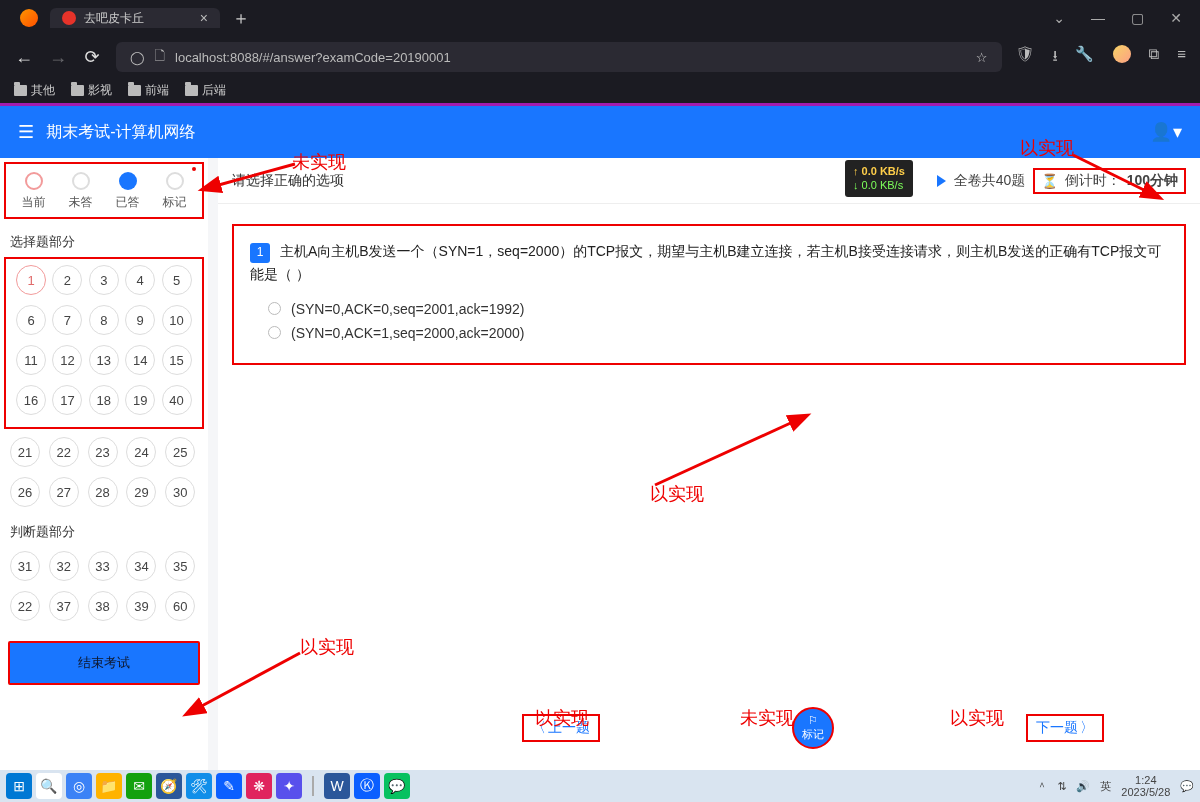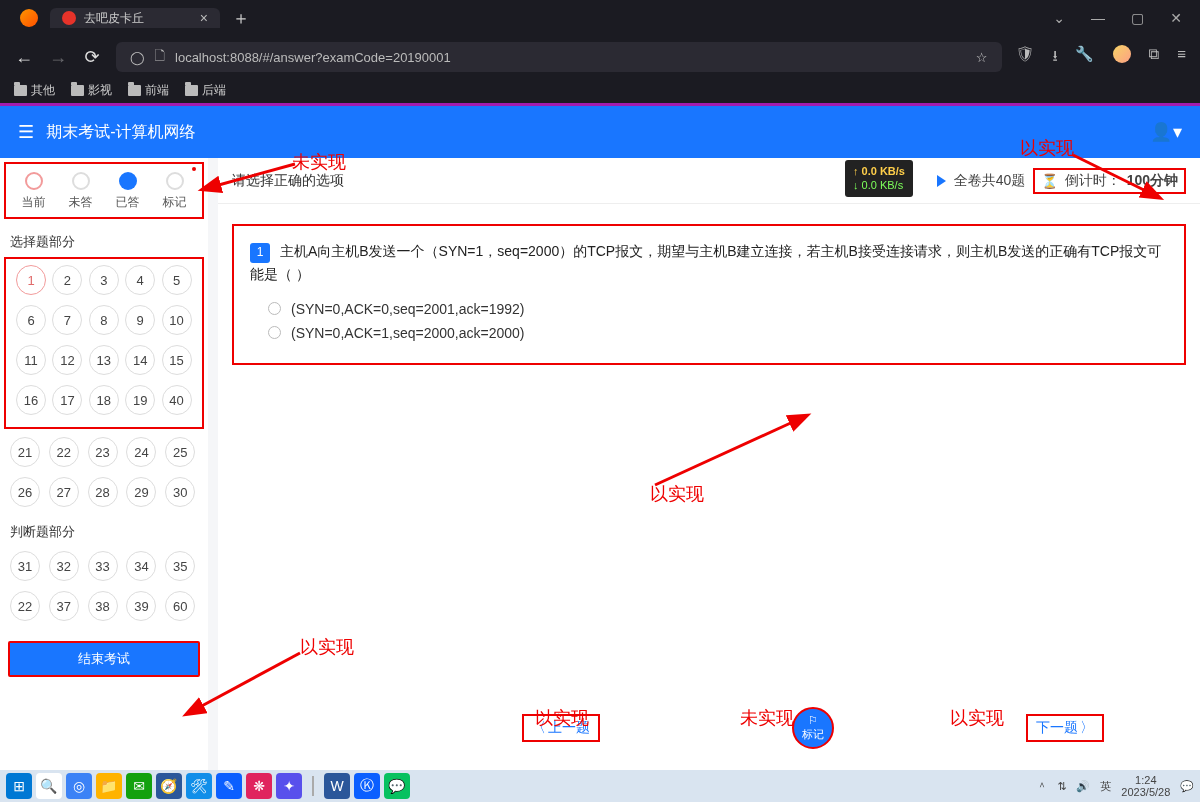--- a/index.html
+++ b/index.html
@@ -71,21 +71,21 @@
   .legend .circle{width:18px;height:18px;border-radius:50%;}
   .c-cur{border:2px solid #f29b9b;}
   .c-un{border:2px solid #ddd;}
   .c-done{background:#1976ff;}
   .c-mark{border:2px solid #ddd;}
   .section-title{padding:6px 10px;font-size:13px;color:#333;}
   .qgrid{display:grid;grid-template-columns:repeat(5,1fr);gap:10px 6px;padding:4px 10px 10px;}
   .qnum{width:30px;height:30px;border:1px solid #ddd;border-radius:50%;display:flex;align-items:center;justify-content:center;color:#444;font-size:13px;cursor:pointer;}
   .qnum.current{border-color:#f29b9b;color:#e06b6b;}
   .redbox{border:2px solid #e00;margin:0 4px 4px;padding:2px 0;}
-  .end-btn{margin:10px 8px;height:36px;background:#1976ff;color:#ffffff;display:flex;align-items:center;justify-content:center;border-radius:2px;cursor:pointer;border:2px solid #e00;}
+  .end-btn{margin:10px 8px;height:44px;background:#1976ff;color:#0f172a;display:flex;align-items:center;justify-content:center;border-radius:2px;cursor:pointer;border:2px solid #e00;}
 
   .main{flex:1;background:#fff;display:flex;flex-direction:column;position:relative;}
   .topline{display:flex;align-items:center;height:46px;border-bottom:1px solid #eee;padding:0 14px;color:#333;font-size:14px;}
   .topline .totals{margin-left:auto;display:flex;align-items:center;gap:8px;color:#444;}
   .tri{display:inline-block;width:0;height:0;border-top:6px solid transparent;border-bottom:6px solid transparent;border-left:9px solid #1976ff;}
   .timerbox{border:2px solid #e00;padding:2px 6px;display:flex;align-items:center;gap:6px;}
   .timerbox .ticon{color:#1976ff;font-weight:bold;}
   .questionbox{margin:20px 14px 10px;border:2px solid #e00;padding:14px 16px 18px;position:relative;}
   .qbadge{display:inline-flex;width:20px;height:20px;background:#1976ff;color:#fff;align-items:center;justify-content:center;border-radius:3px;font-size:12px;margin-right:6px;}
   .qtext{font-size:14px;color:#222;line-height:1.6;margin-bottom:12px;}

